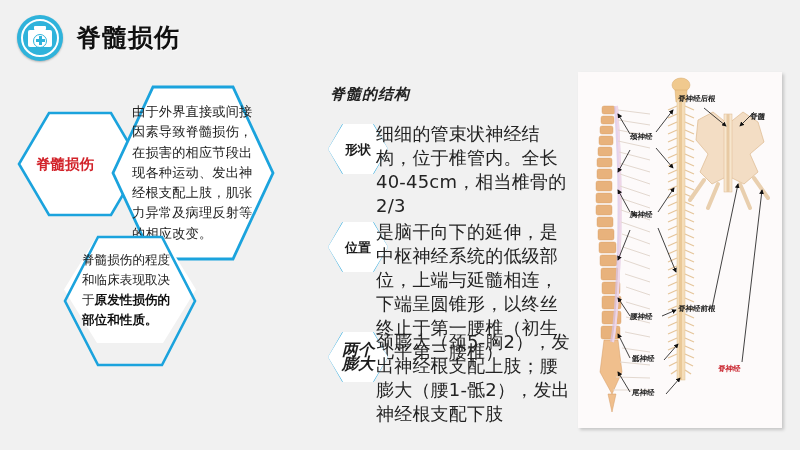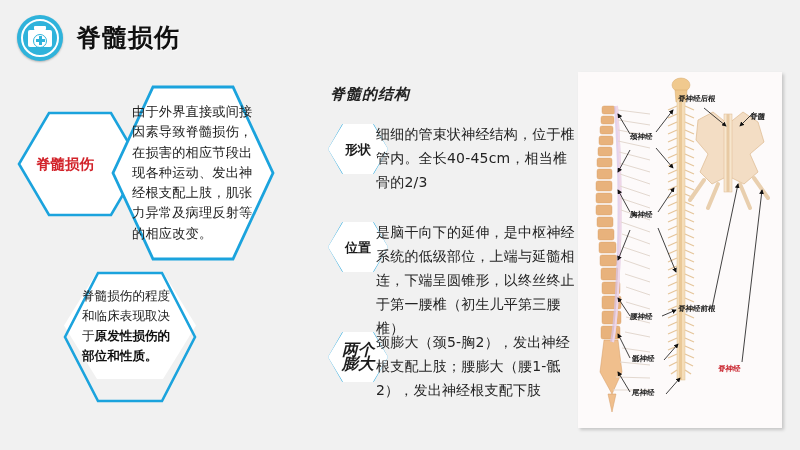--- a/index.html
+++ b/index.html
@@ -58,21 +58,21 @@
 
   #hex-term{left:18px;top:112px;width:124px;height:104px;}
   #hex-term .txt{padding:0 18px;}
   #hex-term .cn{color:#d2232a;font-size:14.5px;font-weight:bold;line-height:20px;}
   #hex-term .en{color:#1a1a1a;font-size:13.5px;line-height:19px;}
 
   #hex-def{left:112px;top:86px;width:162px;height:174px;}
   #hex-def .txt{padding:0 20px;}
   #hex-def .body{color:#222;font-size:13.2px;line-height:20.2px;letter-spacing:.2px;}
 
-  #hex-sev{left:64px;top:236px;width:132px;height:107px;margin-top:36px;}
+  #hex-sev{left:64px;top:236px;width:132px;height:107px;}
   #hex-sev .txt{padding:0 18px;justify-content:flex-start;padding-top:14px;}
   #hex-sev .body{color:#222;font-size:12.6px;line-height:20px;}
   #hex-sev .body b{font-weight:bold;color:#111;}
 
   
   #struct-title{
     position:absolute;left:330px;top:85px;width:300px;text-align:left;
     font-size:15px;font-weight:bold;color:#222;letter-spacing:1px;font-style:italic;
   }
   .item{position:absolute;}
@@ -83,21 +83,21 @@
   }
   .item .badge .label{
     position:absolute;left:0;top:0;width:60px;height:50px;
     display:flex;align-items:center;justify-content:center;
     font-size:13px;font-weight:bold;color:#1c1c1c;line-height:15px;
     text-align:center;
   }
   .item .badge .label.two-line{font-size:16px;line-height:14px;font-style:italic;}
   .item .desc{
     position:absolute;left:48px;top:-2px;width:200px;
-    font-size:14px;line-height:24px;color:#232323;letter-spacing:.2px;
+    font-size:18px;line-height:24px;color:#232323;letter-spacing:.2px;
   }
 
   #item-shape{left:328px;top:124px;}
   #item-pos{left:328px;top:222px;}
   #item-enl{left:328px;top:332px;}
 
   
   #anatomy{
     position:absolute;left:578px;top:72px;width:204px;height:356px;
     background:#fbf7f7;

